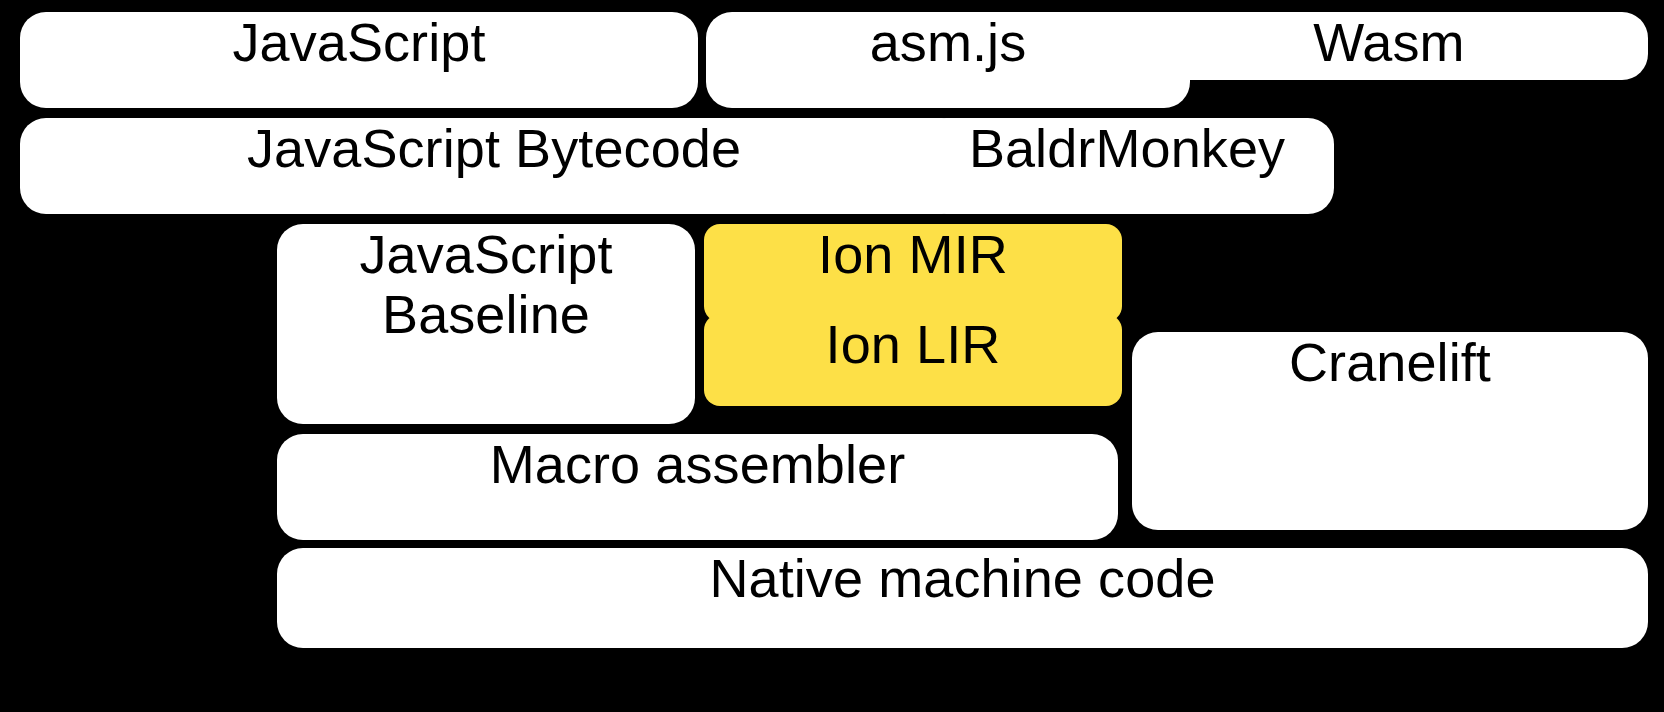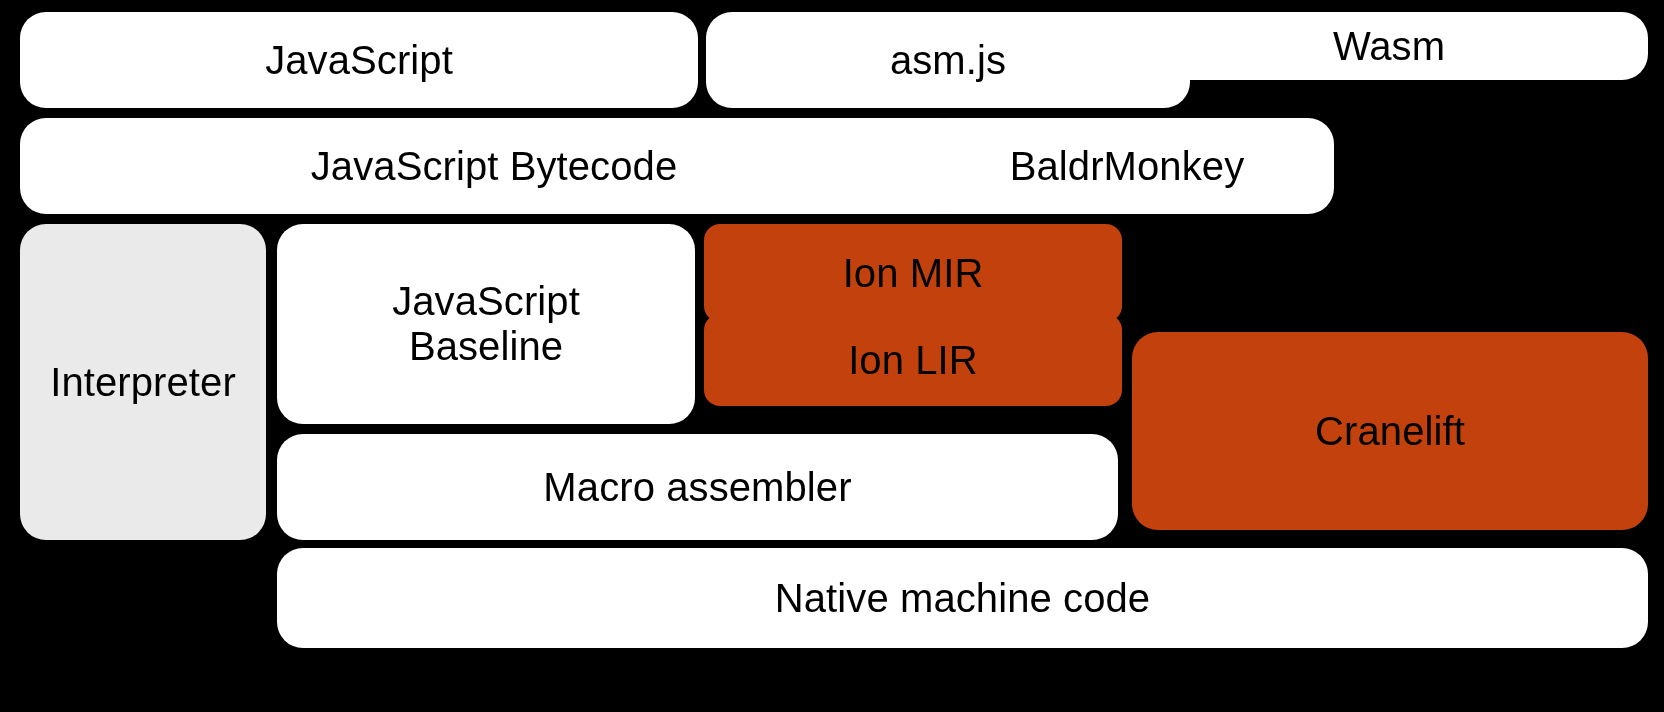--- a/index.html
+++ b/index.html
@@ -17,36 +17,36 @@
   #stage {
     position: relative;
     width: 1664px;
     height: 712px;
     background: #000000;
   }
   .box {
     position: absolute;
     box-sizing: border-box;
     display: flex;
-    align-items: center;
+    align-items: flex-start;
     justify-content: center;
     text-align: center;
     border-radius: 26px;
     color: #000000;
-    font-size: 40px;
+    font-size: 54px;
     line-height: 1.12;
     font-weight: 400;
     letter-spacing: 0.1px;
     white-space: pre-line;
     -webkit-font-smoothing: antialiased;
   }
   .box.white  { background: #ffffff; }
   .box.grey   { background: #eaeaea; }
-  .box.green  { background: #c2410c; border-radius: 16px; }
-  .box.pink   { background: #c2410c; }
+  .box.green  { background: #fde047; border-radius: 16px; }
+  .box.pink   { background: #ffffff; }
   .box .label {
     display: block;
     padding: 0 8px;
   }
 </style>
 </head>
 <body>
 
 <div id="stage">
 
@@ -63,23 +63,20 @@
   </div>
 
   <div class="box white" style="left:20px; top:118px; width:948px; height:96px;">
     <span class="label">JavaScript Bytecode</span>
   </div>
 
   <div class="box white" style="left:920px; top:118px; width:414px; height:96px;">
     <span class="label">BaldrMonkey</span>
   </div>
 
-  <div class="box grey" style="left:20px; top:224px; width:246px; height:316px;">
-    <span class="label">Interpreter</span>
-  </div>
 
   <div class="box white" style="left:277px; top:224px; width:418px; height:200px;">
     <span class="label">JavaScript
 Baseline</span>
   </div>
 
   <div class="box green" style="left:704px; top:224px; width:418px; height:98px;">
     <span class="label">Ion MIR</span>
   </div>
 

